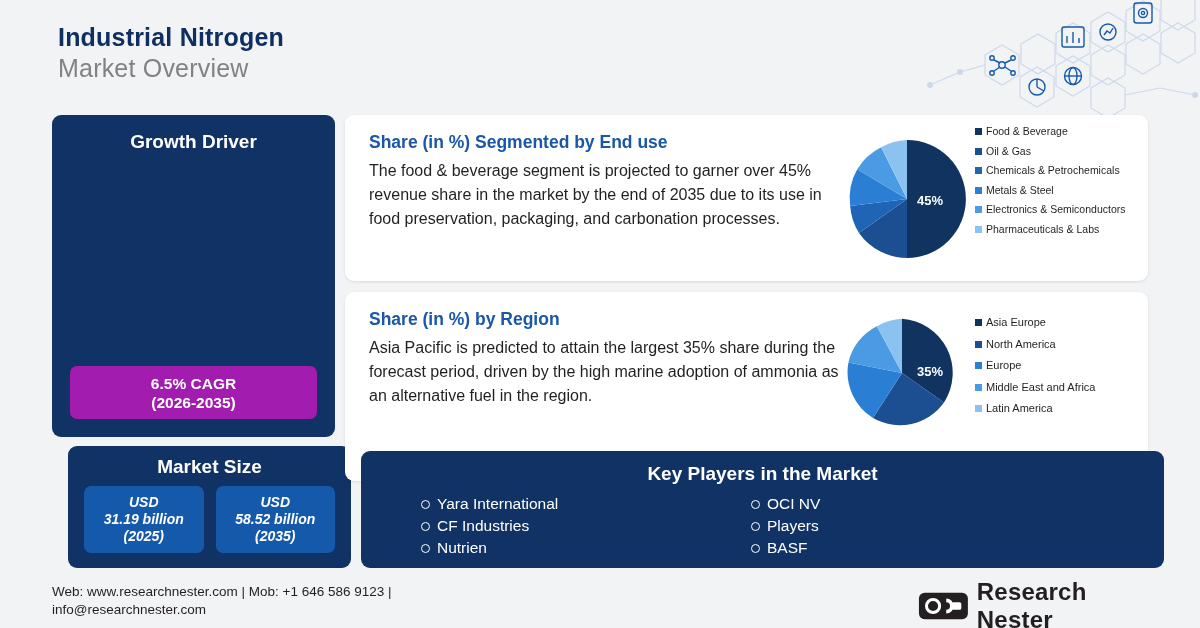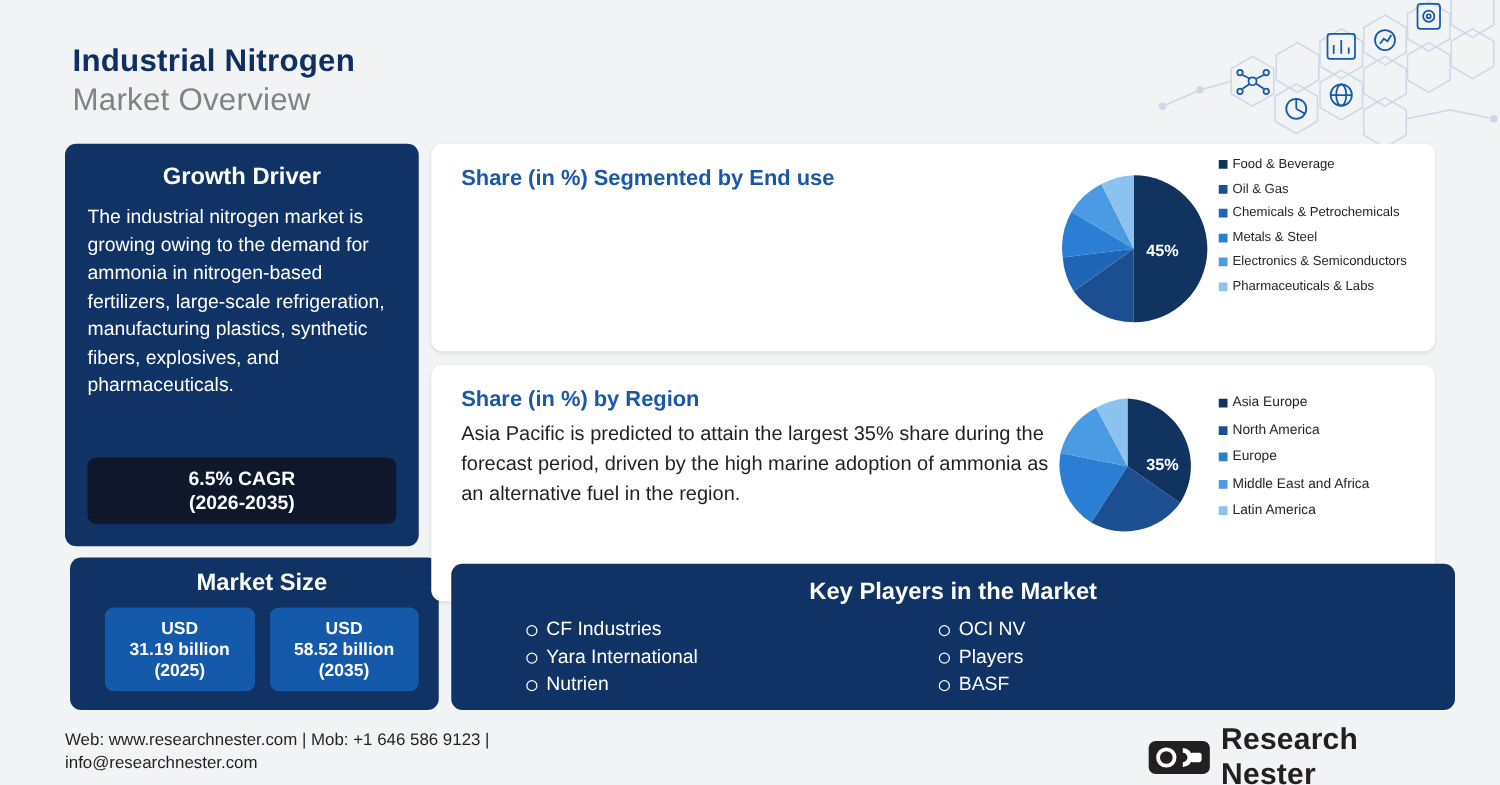--- a/index.html
+++ b/index.html
@@ -3,34 +3,34 @@
 <meta charset="utf-8">
 <style>
   html,body{margin:0;padding:0;}
   body{width:1200px;height:628px;background:#eef0f3;font-family:"Liberation Sans",sans-serif;overflow:hidden;}
   .page{position:relative;width:1200px;height:628px;background:#f2f3f5;}
 
   
   .hexnet{position:absolute;top:0;right:0;width:420px;height:130px;opacity:1;}
 
   
-  .title-wrap{position:absolute;left:58px;top:34px;}
+  .title-wrap{position:absolute;left:58px;top:22px;}
   .title-1{font-size:25px;font-weight:bold;color:#0f2f63;letter-spacing:.2px;line-height:30px;}
   .title-2{font-size:25px;font-weight:normal;color:#808285;letter-spacing:.2px;line-height:32px;}
 
   
   .growth{position:absolute;left:52px;top:115px;width:283px;height:322px;background:#103265;border-radius:9px;}
   .growth h3{margin:0;padding:16px 0 10px 0;text-align:center;color:#fff;font-size:19px;font-weight:bold;}
   .growth p{margin:0;padding:0 18px;color:#ffffff;font-size:15.5px;line-height:22.5px;}
-  .cagr{position:absolute;left:18px;right:18px;bottom:18px;height:53px;background:#0f172a;border-radius:7px;display:flex;flex-direction:column;align-items:center;justify-content:center;color:#fff;font-weight:bold;font-size:15.5px;line-height:19px;}
-
-  
-  .msize{position:absolute;left:56px;top:446px;width:283px;height:122px;background:#103265;border-radius:9px;padding-left:12px;}
+  .cagr{position:absolute;left:18px;right:18px;bottom:18px;height:53px;background:#a21caf;border-radius:7px;display:flex;flex-direction:column;align-items:center;justify-content:center;color:#fff;font-weight:bold;font-size:15.5px;line-height:19px;}
+
+  
+  .msize{position:absolute;left:68px;top:446px;width:283px;height:122px;background:#103265;border-radius:9px;}
   .msize h3{margin:0;padding:10px 0 8px 0;text-align:center;color:#fff;font-size:19px;font-weight:bold;}
-  .msize-row{display:flex;gap:12px;padding:0 16px;}
+  .msize-row{display:flex;gap:12px;padding:0 16px;font-style:italic;}
   .msize-box{flex:1;height:67px;background:#1559ab;border-radius:7px;display:flex;flex-direction:column;align-items:center;justify-content:center;color:#fff;font-weight:bold;font-size:14px;line-height:17px;text-align:center;}
 
   
   .card{position:absolute;background:#fff;border-radius:9px;box-shadow:0 1px 3px rgba(0,0,0,.10);}
   .card-1{left:345px;top:115px;width:803px;height:166px;}
   .card-2{left:345px;top:292px;width:803px;height:189px;}
   .card h4{margin:0;padding:17px 17px 6px 24px;color:#1a57a7;font-size:17.5px;font-weight:bold;}
   .card p{margin:0;padding:0 0 0 24px;width:470px;color:#231f20;font-size:16px;line-height:24px;}
 
   
@@ -129,21 +129,20 @@
     </g>
   </svg>
 
   <div class="title-wrap">
     <div class="title-1">Industrial Nitrogen</div>
     <div class="title-2">Market Overview</div>
   </div>
 
   <div class="growth">
     <h3>Growth Driver</h3>
-    <p>The industrial nitrogen market is growing owing to the demand for ammonia in nitrogen-based fertilizers, large-scale refrigeration, manufacturing plastics, synthetic fibers, explosives, and pharmaceuticals.</p>
     <div class="cagr">
       <span>6.5% CAGR</span>
       <span>(2026-2035)</span>
     </div>
   </div>
 
   <div class="msize">
     <h3>Market Size</h3>
     <div class="msize-row">
       <div class="msize-box">
@@ -154,20 +153,21 @@
       <div class="msize-box">
         <span>USD</span>
         <span>58.52 billion</span>
         <span>(2035)</span>
       </div>
     </div>
   </div>
 
   <div class="card card-1">
     <h4>Share (in %) Segmented by End use</h4>
+    <p>The food &amp; beverage segment is projected to garner over 45% revenue share in the market by the end of 2035 due to its use in food preservation, packaging, and carbonation processes.</p>
 
     <svg class="pie" style="left:498px;top:20px;width:128px;height:128px;" viewBox="0 0 100 100">
 
       <path d="M50,50 L50,4 A46,46 0 0,1 50,96 Z" fill="#10335f"></path>
 
       <path d="M50,50 L50,96 A46,46 0 0,1 12.5,76.5 Z" fill="#1b4f91"></path>
 
       <path d="M50,50 L12.5,76.5 A46,46 0 0,1 5.6,55.4 Z" fill="#1f64b5"></path>
 
       <path d="M50,50 L5.6,55.4 A46,46 0 0,1 11.1,26.8 Z" fill="#2a7fd4"></path>
@@ -247,25 +247,25 @@
         </div>
     </div>
   </div>
 
   <div class="players">
     <h3>Key Players in the Market</h3>
     <div class="players-cols">
       <div class="players-col">
         <div class="pl-item">
             <span class="pl-bullet"></span>
+            <span>Yara International</span>
+          </div>
+        <div class="pl-item">
+            <span class="pl-bullet"></span>
             <span>CF Industries</span>
-          </div>
-        <div class="pl-item">
-            <span class="pl-bullet"></span>
-            <span>Yara International</span>
           </div>
         <div class="pl-item">
             <span class="pl-bullet"></span>
             <span>Nutrien</span>
           </div>
       </div>
       <div class="players-col">
         <div class="pl-item">
             <span class="pl-bullet"></span>
             <span>OCI NV</span>

